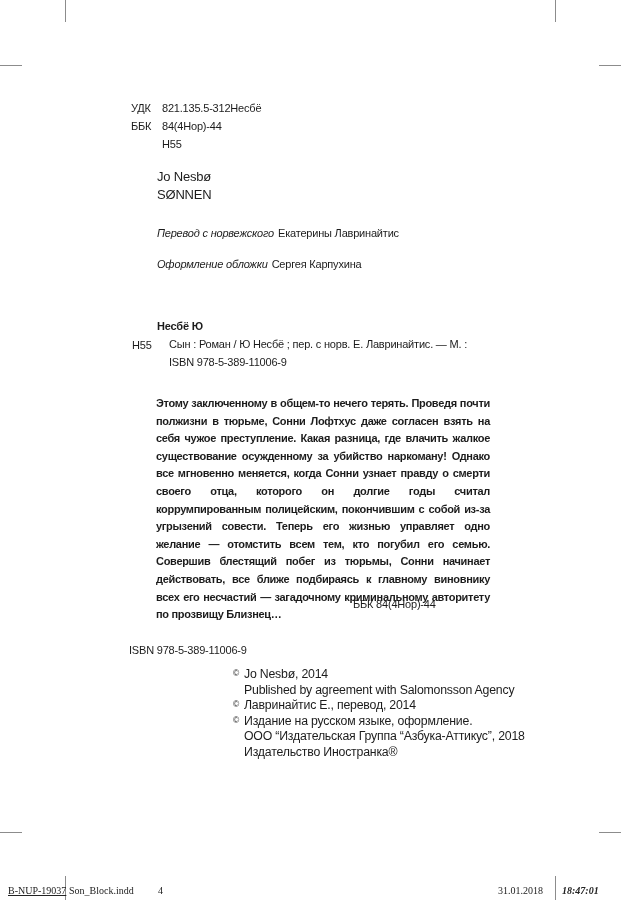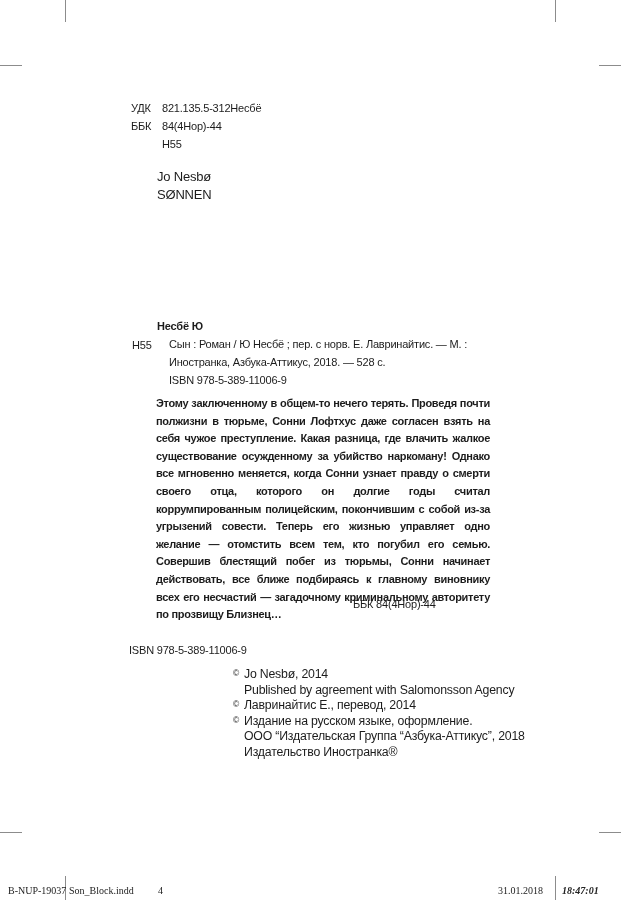--- a/index.html
+++ b/index.html
@@ -46,21 +46,21 @@
 
   #blk-class2 { left:353px; top:596px; line-height:17.5px; }
   #blk-isbn   { left:129px; top:641px; white-space:nowrap; }
 
   #blk-copy { left:233px; top:667px; font-size:12.3px; line-height:15.6px; }
   .c-item { display:flex; white-space:nowrap; }
   .c-sym  { width:11px; flex:0 0 11px; font-size:8.5px; position:relative; top:-1px; }
 
   
   .slug { position:absolute; top:885px; font-family:"Liberation Serif", serif; font-size:10px; color:#222; white-space:nowrap; }
-  #f-job  { left:8px; }
+  #f-job  { left:8px;text-decoration:underline; }
   #f-file { left:69px; }
   #f-page { left:158px; }
   #f-date { left:498px; font-weight:normal; }
   #f-time { left:562px; font-weight:bold;font-style:italic; }
 </style>
 </head>
 <body>
 
 <div class="page">
 
@@ -81,27 +81,34 @@
       <span class="lbl">ББК</span><span>84(4Нор)-44</span>
     </div>
     <div class="line indent">Н55</div>
   </div>
 
   <div class="blk" id="blk-orig">
     <div class="line">Jo Nesbø</div>
     <div class="line">SØNNEN</div>
   </div>
 
+  <div class="blk" id="blk-credits">
+      <div class="credit">
+      <span class="role">Перевод с норвежского</span><span>Екатерины Лавринайтис</span>
+    </div>
+      <div class="credit">
+      <span class="role">Оформление обложки</span><span>Сергея Карпухина</span>
+    </div>
+    </div>
 
   <div class="blk" id="blk-bib">
     <div class="bib-heading">Несбё Ю</div>
     <span class="bib-code">Н55</span>
     <div class="bib-lines">
         <div class="bib-line">Сын : Роман / Ю Несбё ; пер. с норв. Е. Лавринайтис. — М. :</div>
-        <div class="bib-line">Иностранка, Азбука-Аттикус, 2018. — 528 с.</div>
         <div class="bib-line">ISBN 978-5-389-11006-9</div>
       </div>
   </div>
 
   <div class="blk" id="blk-annot" lang="ru">Этому заключенному в общем-то нечего терять. Проведя почти полжизни в тюрьме, Сонни Лофтхус даже согласен взять на себя чужое преступление. Какая разница, где влачить жалкое существование осужденному за убийство наркоману! Однако все мгновенно меняется, когда Сонни узнает правду о смерти своего отца, которого он долгие годы считал коррумпированным полицейским, покончившим с собой из-за угрызений совести. Теперь его жизнью управляет одно желание — отомстить всем тем, кто погубил его семью. Совершив блестящий побег из тюрьмы, Сонни начинает действовать, все ближе подбираясь к главному виновнику всех его несчастий — загадочному криминальному авторитету по прозвищу Близнец…</div>
 
   <div class="blk" id="blk-class2">
     <div class="line">ББК 84(4Нор)-44</div>
   </div>
 

